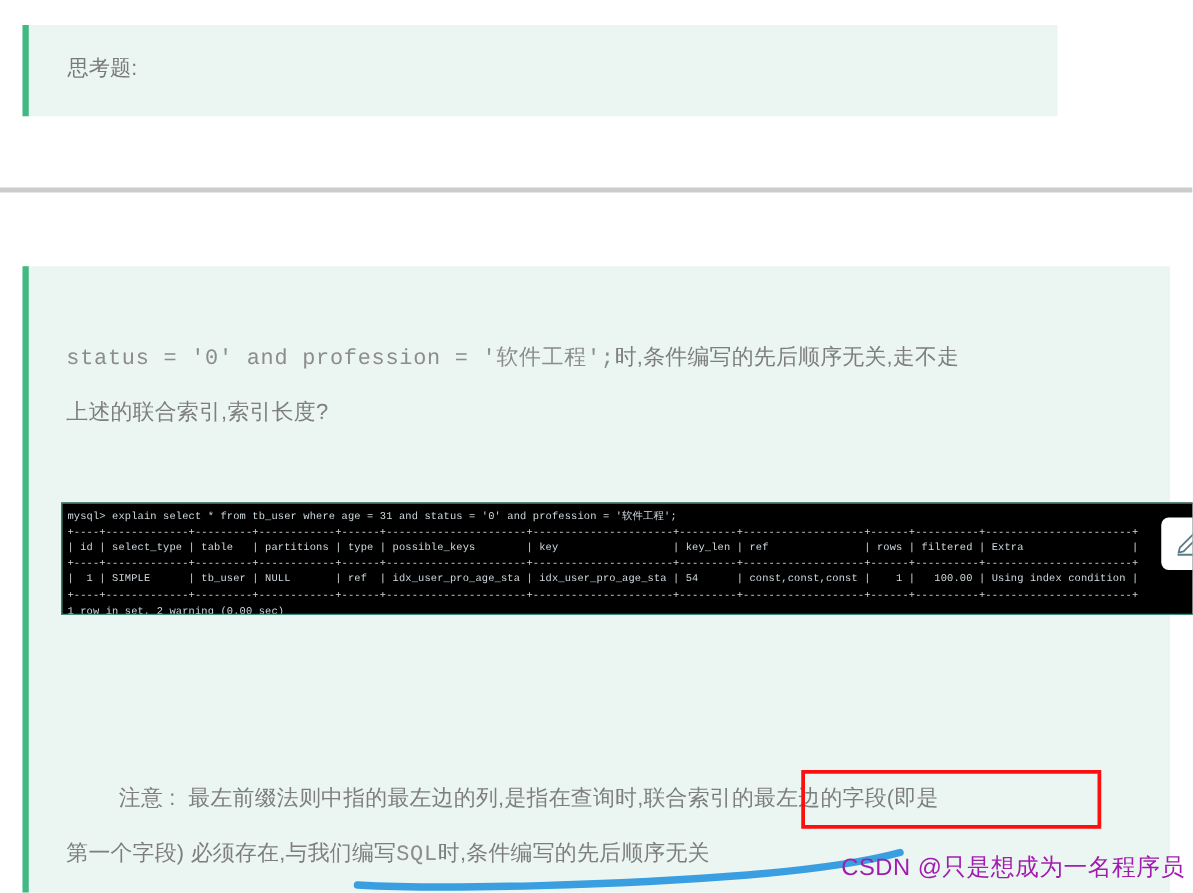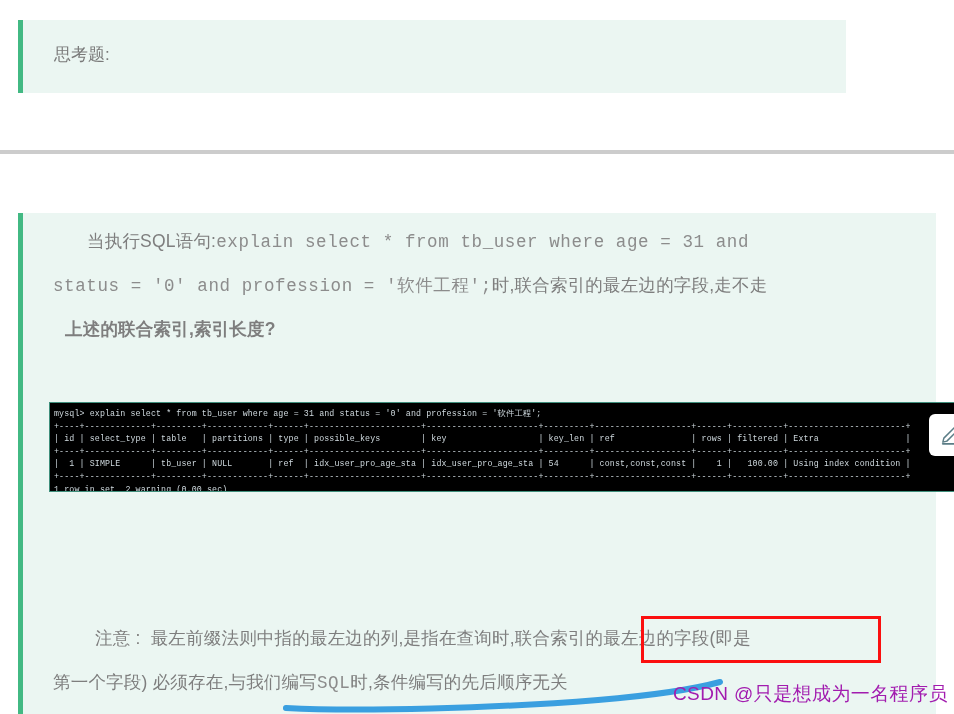--- a/index.html
+++ b/index.html
@@ -72,21 +72,21 @@
   }
   .mono {
     font-family: "Liberation Mono", "DejaVu Sans Mono", monospace;
     font-size: 17.5px;
     color: #8c8c8c;
     letter-spacing: 0.6px;
   }
 
   #q-line-1 { left: 64px;  top: 16px; }
   #q-line-2 { left: 30px;  top: 60px; }
-  #q-line-3 { left: 42px;  top: 104px; font-weight: bold; }
+  #q-line-3 { left: 30px;  top: 104px; }
 
   #ans-line  { left: 72px; top: 303px; }
 
   #note-line-1 { left: 72px; top: 413px; }
   #note-line-2 { left: 30px; top: 457px; }
 
   
   #terminal {
     position: absolute;
     left: 26px;
@@ -160,23 +160,22 @@
 <body>
 
 <div class="note-block" id="block-one">
   <div class="note-text">思考题:</div>
 </div>
 
 <div id="divider"></div>
 
 <div class="note-block" id="block-two">
 
-  <div class="para" id="q-line-1"><span>当执行SQL语句:</span><span class="mono">explain select * from tb_user where age = 31 and</span></div>
-
-  <div class="para" id="q-line-2"><span class="mono">status = '0' and profession = '软件工程';</span><span>时,联合索引的最左边的字段,走不走</span></div>
+
+  <div class="para" id="q-line-2"><span class="mono">status = '0' and profession = '软件工程';</span><span>时,条件编写的先后顺序无关,走不走</span></div>
 
   <div class="para" id="q-line-3">上述的联合索引,索引长度?</div>
 
   <div id="terminal">
     <pre>mysql&gt; explain select * from tb_user where age = 31 and status = '0' and profession = '软件工程';</pre>
     <pre>+----+-------------+---------+------------+------+----------------------+----------------------+---------+-------------------+------+----------+-----------------------+</pre>
     <pre>| id | select_type | table   | partitions | type | possible_keys        | key                  | key_len | ref               | rows | filtered | Extra                 |</pre>
     <pre>+----+-------------+---------+------------+------+----------------------+----------------------+---------+-------------------+------+----------+-----------------------+</pre>
     <pre>|  1 | SIMPLE      | tb_user | NULL       | ref  | idx_user_pro_age_sta | idx_user_pro_age_sta | 54      | const,const,const |    1 |   100.00 | Using index condition |</pre>
     <pre>+----+-------------+---------+------------+------+----------------------+----------------------+---------+-------------------+------+----------+-----------------------+</pre>

